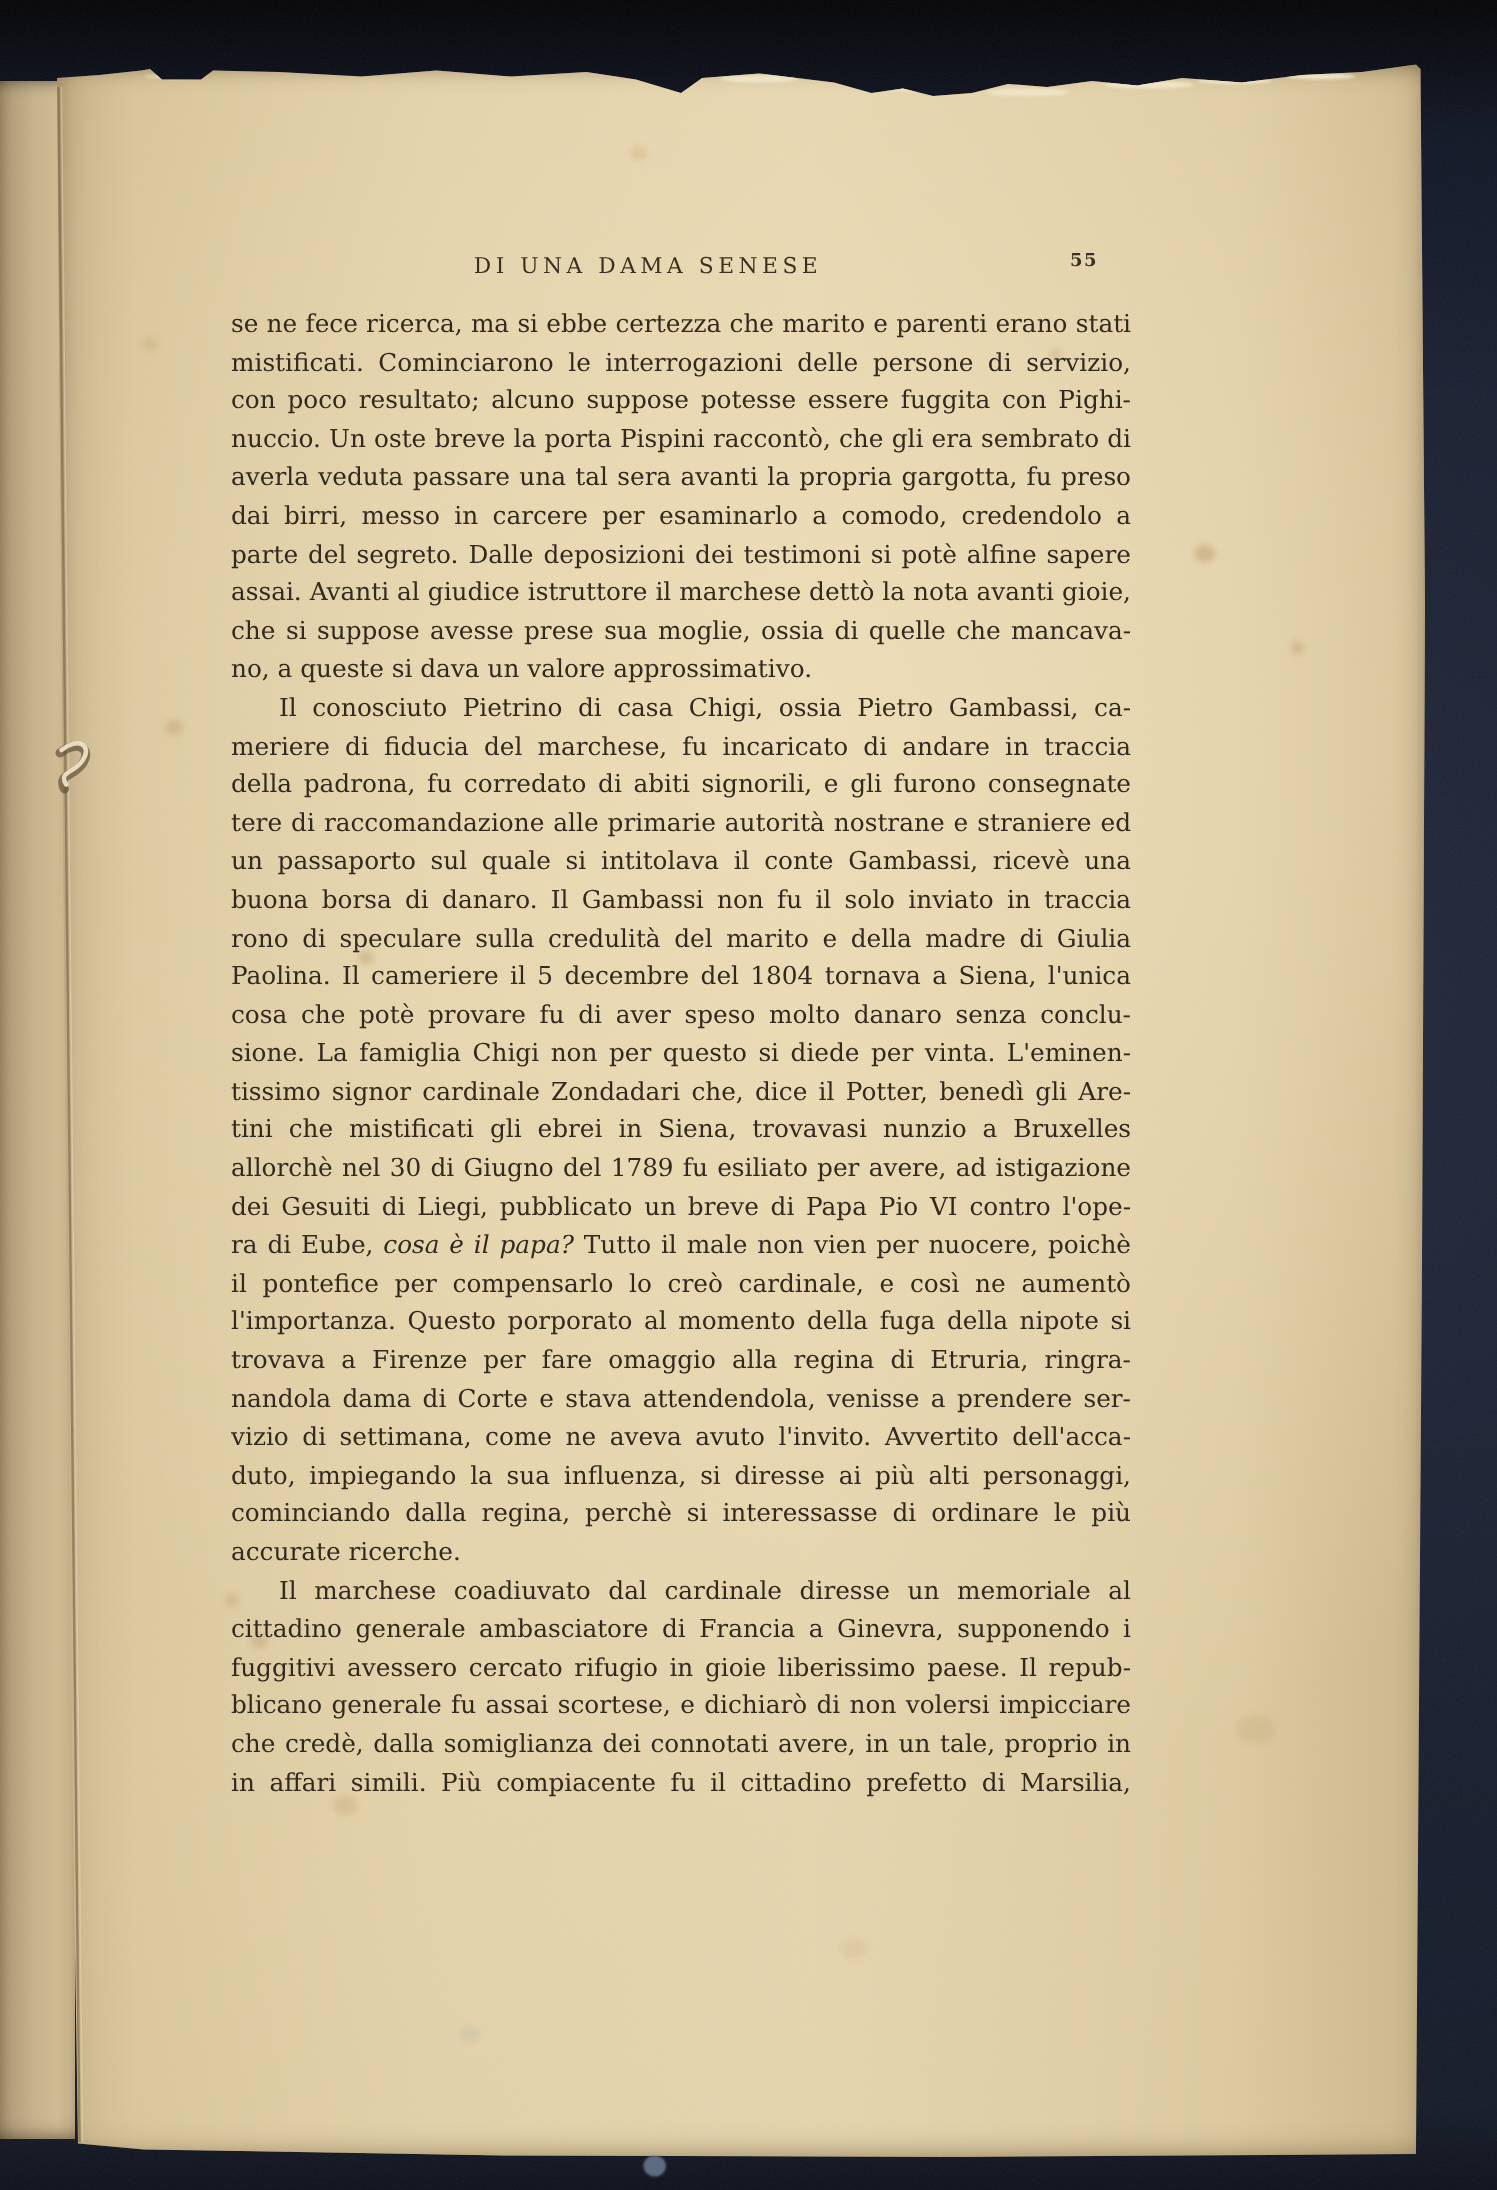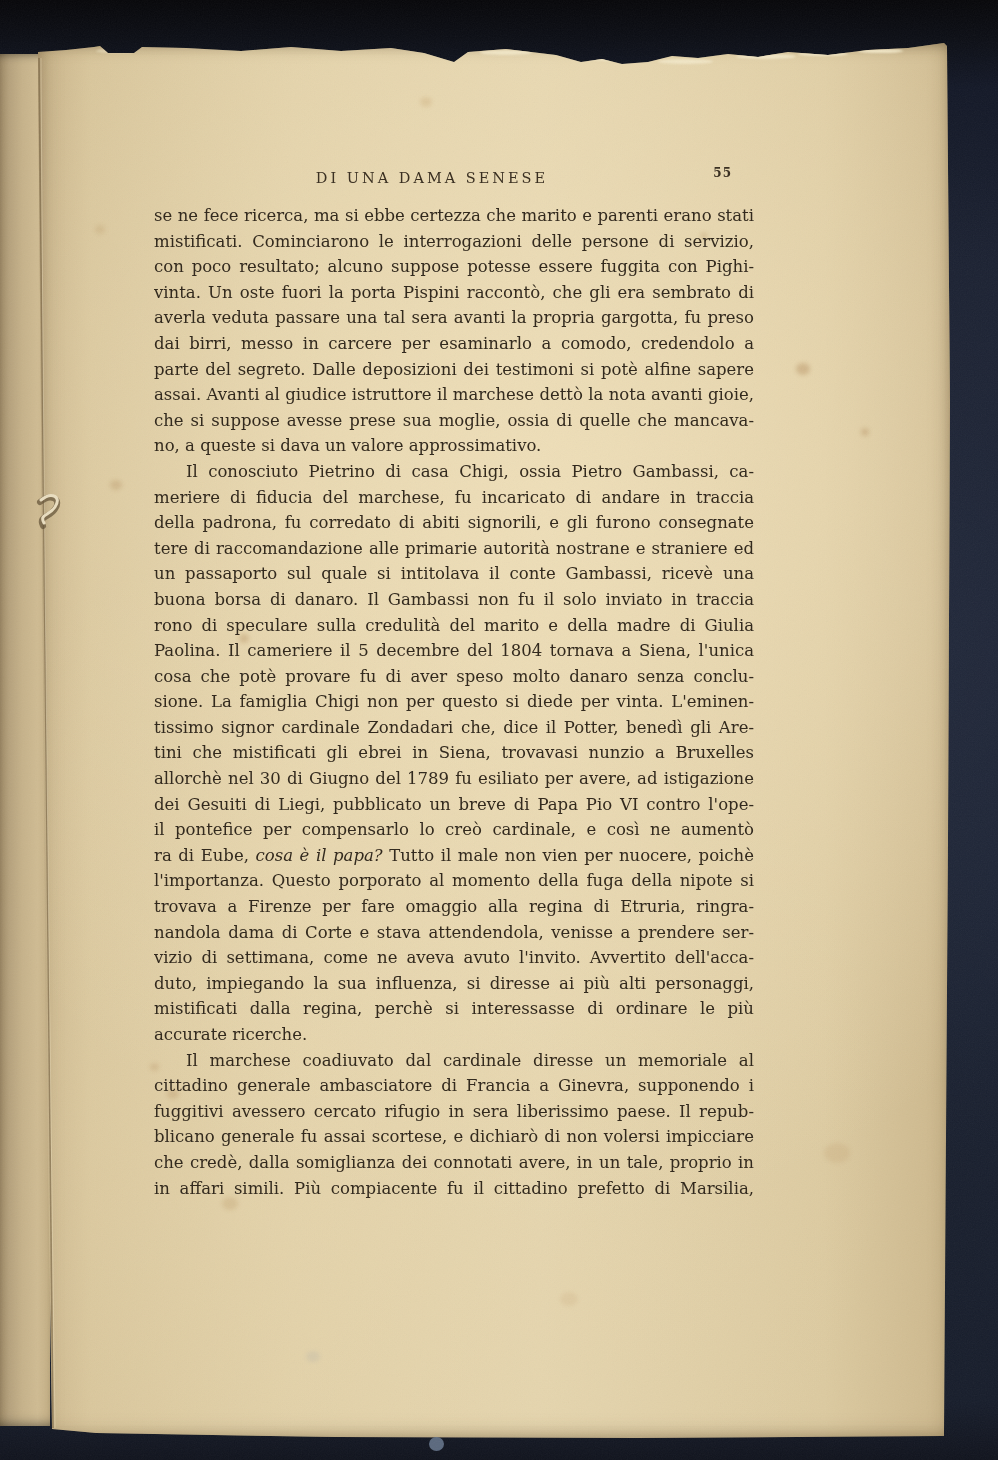--- a/index.html
+++ b/index.html
@@ -133,21 +133,21 @@
     <div class="text-col">
       <div class="header-row">
         <div class="running-title">DI UNA DAMA SENESE</div>
         <div class="page-number">55</div>
       </div>
       <div class="body-text">
           <div class="para">
             <div class="line">se ne fece ricerca, ma si ebbe certezza che marito e parenti erano stati</div>
             <div class="line">mistificati. Cominciarono le interrogazioni delle persone di servizio,</div>
             <div class="line">con poco resultato; alcuno suppose potesse essere fuggita con Pighi-</div>
-            <div class="line">vinta. Un oste fuori la porta Pispini raccontò, che gli era sembrato di</div>
+            <div class="line">nuccio. Un oste breve la porta Pispini raccontò, che gli era sembrato di</div>
             <div class="line">averla veduta passare una tal sera avanti la propria gargotta, fu preso</div>
             <div class="line">dai birri, messo in carcere per esaminarlo a comodo, credendolo a</div>
             <div class="line">parte del segreto. Dalle deposizioni dei testimoni si potè alfine sapere</div>
             <div class="line">assai. Avanti al giudice istruttore il marchese dettò la nota avanti gioie,</div>
             <div class="line">che si suppose avesse prese sua moglie, ossia di quelle che mancava-</div>
             <div class="line short">no, a queste si dava un valore approssimativo.</div>
           </div>
           <div class="para">
             <div class="line indent">Il conosciuto Pietrino di casa Chigi, ossia Pietro Gambassi, ca-</div>
             <div class="line">meriere di fiducia del marchese, fu incaricato di andare in traccia</div>
@@ -156,34 +156,34 @@
             <div class="line">un passaporto sul quale si intitolava il conte Gambassi, ricevè una</div>
             <div class="line">buona borsa di danaro. Il Gambassi non fu il solo inviato in traccia</div>
             <div class="line">rono di speculare sulla credulità del marito e della madre di Giulia</div>
             <div class="line">Paolina. Il cameriere il 5 decembre del 1804 tornava a Siena, l'unica</div>
             <div class="line">cosa che potè provare fu di aver speso molto danaro senza conclu-</div>
             <div class="line">sione. La famiglia Chigi non per questo si diede per vinta. L'eminen-</div>
             <div class="line">tissimo signor cardinale Zondadari che, dice il Potter, benedì gli Are-</div>
             <div class="line">tini che mistificati gli ebrei in Siena, trovavasi nunzio a Bruxelles</div>
             <div class="line">allorchè nel 30 di Giugno del 1789 fu esiliato per avere, ad istigazione</div>
             <div class="line">dei Gesuiti di Liegi, pubblicato un breve di Papa Pio VI contro l'ope-</div>
+            <div class="line"><span>ra di Eube, </span><span class="it">cosa è il papa?</span><span> Tutto il male non vien per nuocere, poichè</span></div>
             <div class="line">il pontefice per compensarlo lo creò cardinale, e così ne aumentò</div>
-            <div class="line"><span>ra di Eube, </span><span class="it">cosa è il papa?</span><span> Tutto il male non vien per nuocere, poichè</span></div>
             <div class="line">l'importanza. Questo porporato al momento della fuga della nipote si</div>
             <div class="line">trovava a Firenze per fare omaggio alla regina di Etruria, ringra-</div>
             <div class="line">nandola dama di Corte e stava attendendola, venisse a prendere ser-</div>
             <div class="line">vizio di settimana, come ne aveva avuto l'invito. Avvertito dell'acca-</div>
             <div class="line">duto, impiegando la sua influenza, si diresse ai più alti personaggi,</div>
-            <div class="line">mistificati dalla regina, perchè si interessasse di ordinare le più</div>
+            <div class="line">cominciando dalla regina, perchè si interessasse di ordinare le più</div>
             <div class="line short">accurate ricerche.</div>
           </div>
           <div class="para">
             <div class="line indent">Il marchese coadiuvato dal cardinale diresse un memoriale al</div>
             <div class="line">cittadino generale ambasciatore di Francia a Ginevra, supponendo i</div>
-            <div class="line">fuggitivi avessero cercato rifugio in sera liberissimo paese. Il repub-</div>
+            <div class="line">fuggitivi avessero cercato rifugio in gioie liberissimo paese. Il repub-</div>
             <div class="line">blicano generale fu assai scortese, e dichiarò di non volersi impicciare</div>
             <div class="line">che credè, dalla somiglianza dei connotati avere, in un tale, proprio in</div>
             <div class="line">in affari simili. Più compiacente fu il cittadino prefetto di Marsilia,</div>
           </div>
         </div>
     </div>
   </div>
 
   <svg class="overlay" viewBox="0 0 998 1460" xmlns="http://www.w3.org/2000/svg">
     <path d="M39,58 C41,420 46,900 53,1428" stroke="#7d6a49" stroke-width="1.6" fill="none" opacity="0.7"></path>

